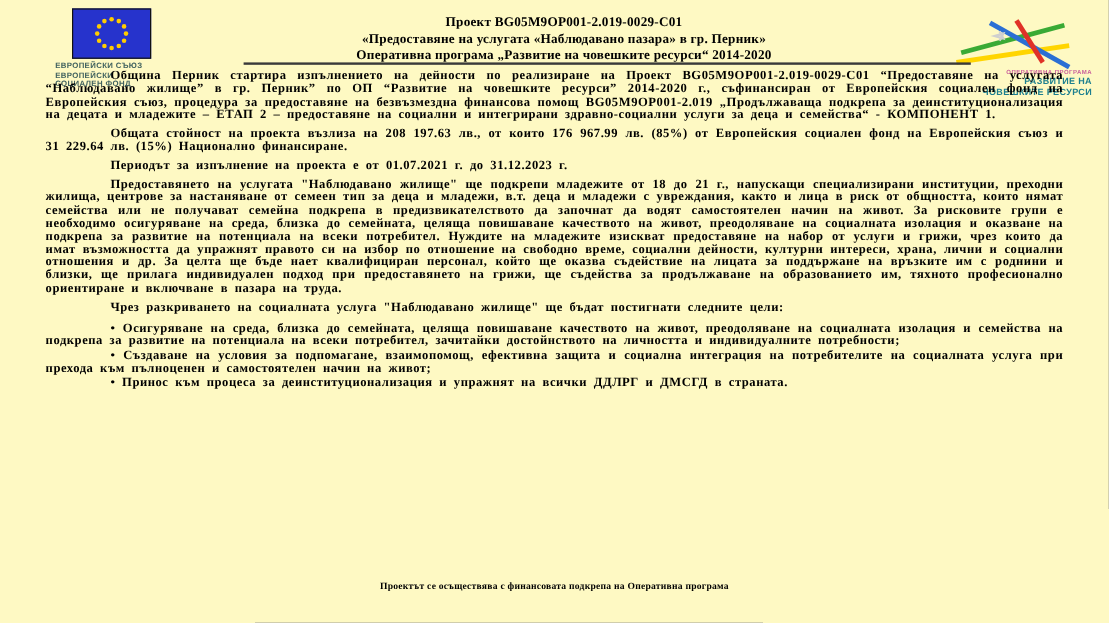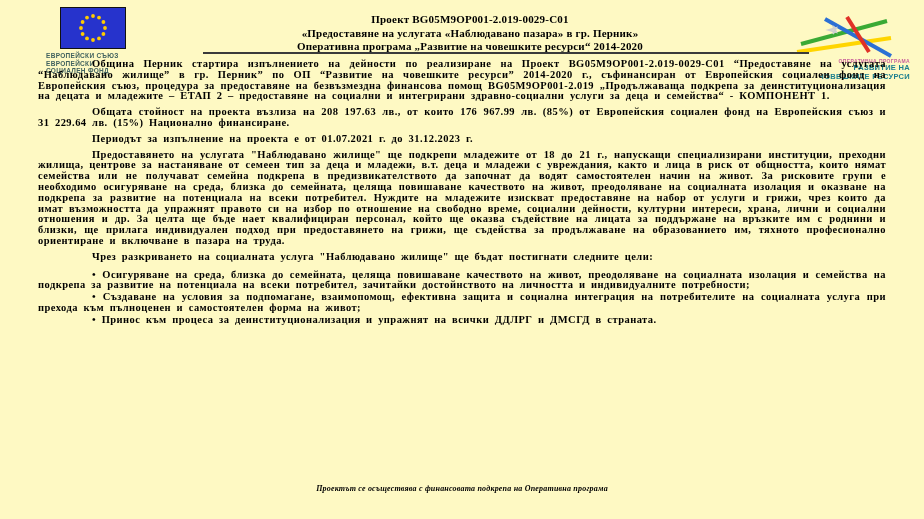--- a/index.html
+++ b/index.html
@@ -47,21 +47,21 @@
     text-indent:54px;
     font-weight:bold;
     font-size:10.5px;line-height:10.8px;
     letter-spacing:.45px;word-spacing:2.5px;
   }
   .body-text p.bullet{margin:0 0 1px 0;}
   .body-text p.goals{margin-bottom:7px;}
   
   .footer{
     position:absolute;left:0;top:484px;width:924px;
-    text-align:center;font-style:italic;font-weight:bold;
+    text-align:center;font-weight:bold;
     font-size:8px;line-height:9.5px;letter-spacing:.2px;
   }
 </style>
 </head>
 <body>
 
 <div class="page">
 
   <div class="eu-logo">
     <svg class="eu-flag" viewBox="0 0 64 40" width="64" height="40" style="background:#2633cc;border:1px solid #111;">
@@ -108,21 +108,21 @@
 
   <div class="header-rule"></div>
 
   <div class="body-text">
     <p>Община Перник стартира изпълнението на дейности по реализиране на Проект BG05М9ОР001-2.019-0029-С01 “Предоставяне на услугата  “Наблюдавано жилище” в гр. Перник” по ОП “Развитие на човешките ресурси” 2014-2020 г., съфинансиран от Европейския социален фонд на Европейския съюз, процедура  за предоставяне на безвъзмездна финансова помощ BG05М9ОР001-2.019 „Продължаваща подкрепа за деинституционализация на децата и младежите – ЕТАП 2 – предоставяне на социални и интегрирани здравно-социални услуги за деца и семейства“ - КОМПОНЕНТ 1.</p>
     <p>Общата стойност на проекта възлиза на 208 197.63 лв., от които 176 967.99 лв. (85%) от Европейския социален фонд на Европейския съюз и 31 229.64 лв. (15%) Национално финансиране.</p>
     <p>Периодът за изпълнение на проекта е от 01.07.2021 г. до 31.12.2023 г.</p>
     <p>Предоставянето на услугата "Наблюдавано жилище" ще подкрепи младежите от 18 до 21 г., напускащи специализирани институции, преходни жилища, центрове за настаняване от семеен тип за деца и младежи, в.т. деца и младежи с увреждания, както и лица в риск от общността, които нямат семейства или не получават семейна подкрепа в предизвикателството да започнат да водят самостоятелен начин на живот. За рисковите групи е необходимо осигуряване на среда, близка до семейната, целяща повишаване качеството на живот, преодоляване на социалната изолация и оказване на подкрепа за развитие на потенциала на всеки потребител. Нуждите на младежите изискват предоставяне на набор от услуги и грижи, чрез които да имат възможността да упражнят правото си на избор по отношение на свободно време, социални дейности, културни интереси, храна, лични и социални отношения и др. За целта ще бъде нает квалифициран персонал, който ще оказва съдействие на лицата за поддържане на връзките им с роднини и близки, ще прилага индивидуален подход при предоставянето на грижи, ще съдейства за продължаване на образованието им, тяхното професионално ориентиране и включване в пазара на труда.</p>
     <p class="goals">Чрез разкриването на социалната услуга "Наблюдавано жилище" ще бъдат постигнати следните цели:</p>
     <p class="bullet">• Осигуряване на среда, близка до семейната, целяща повишаване качеството на живот, преодоляване на социалната изолация и семейства на подкрепа за развитие на потенциала на всеки потребител, зачитайки достойнството на личността и индивидуалните потребности;</p>
-    <p class="bullet">• Създаване на условия за подпомагане, взаимопомощ, ефективна защита и социална интеграция на потребителите на социалната услуга при прехода към пълноценен и самостоятелен форма на живот;</p>
+    <p class="bullet">• Създаване на условия за подпомагане, взаимопомощ, ефективна защита и социална интеграция на потребителите на социалната услуга при прехода към пълноценен и самостоятелен начин на живот;</p>
     <p class="bullet">• Принос към процеса за деинституционализация и упражнят на всички ДДЛРГ и ДМСГД в страната.</p>
   </div>
 
   <div class="footer">
     <div>Проектът се осъществява с финансовата подкрепа на Оперативна програма</div>
   </div>
 
 </div>
 
 </body></html>

